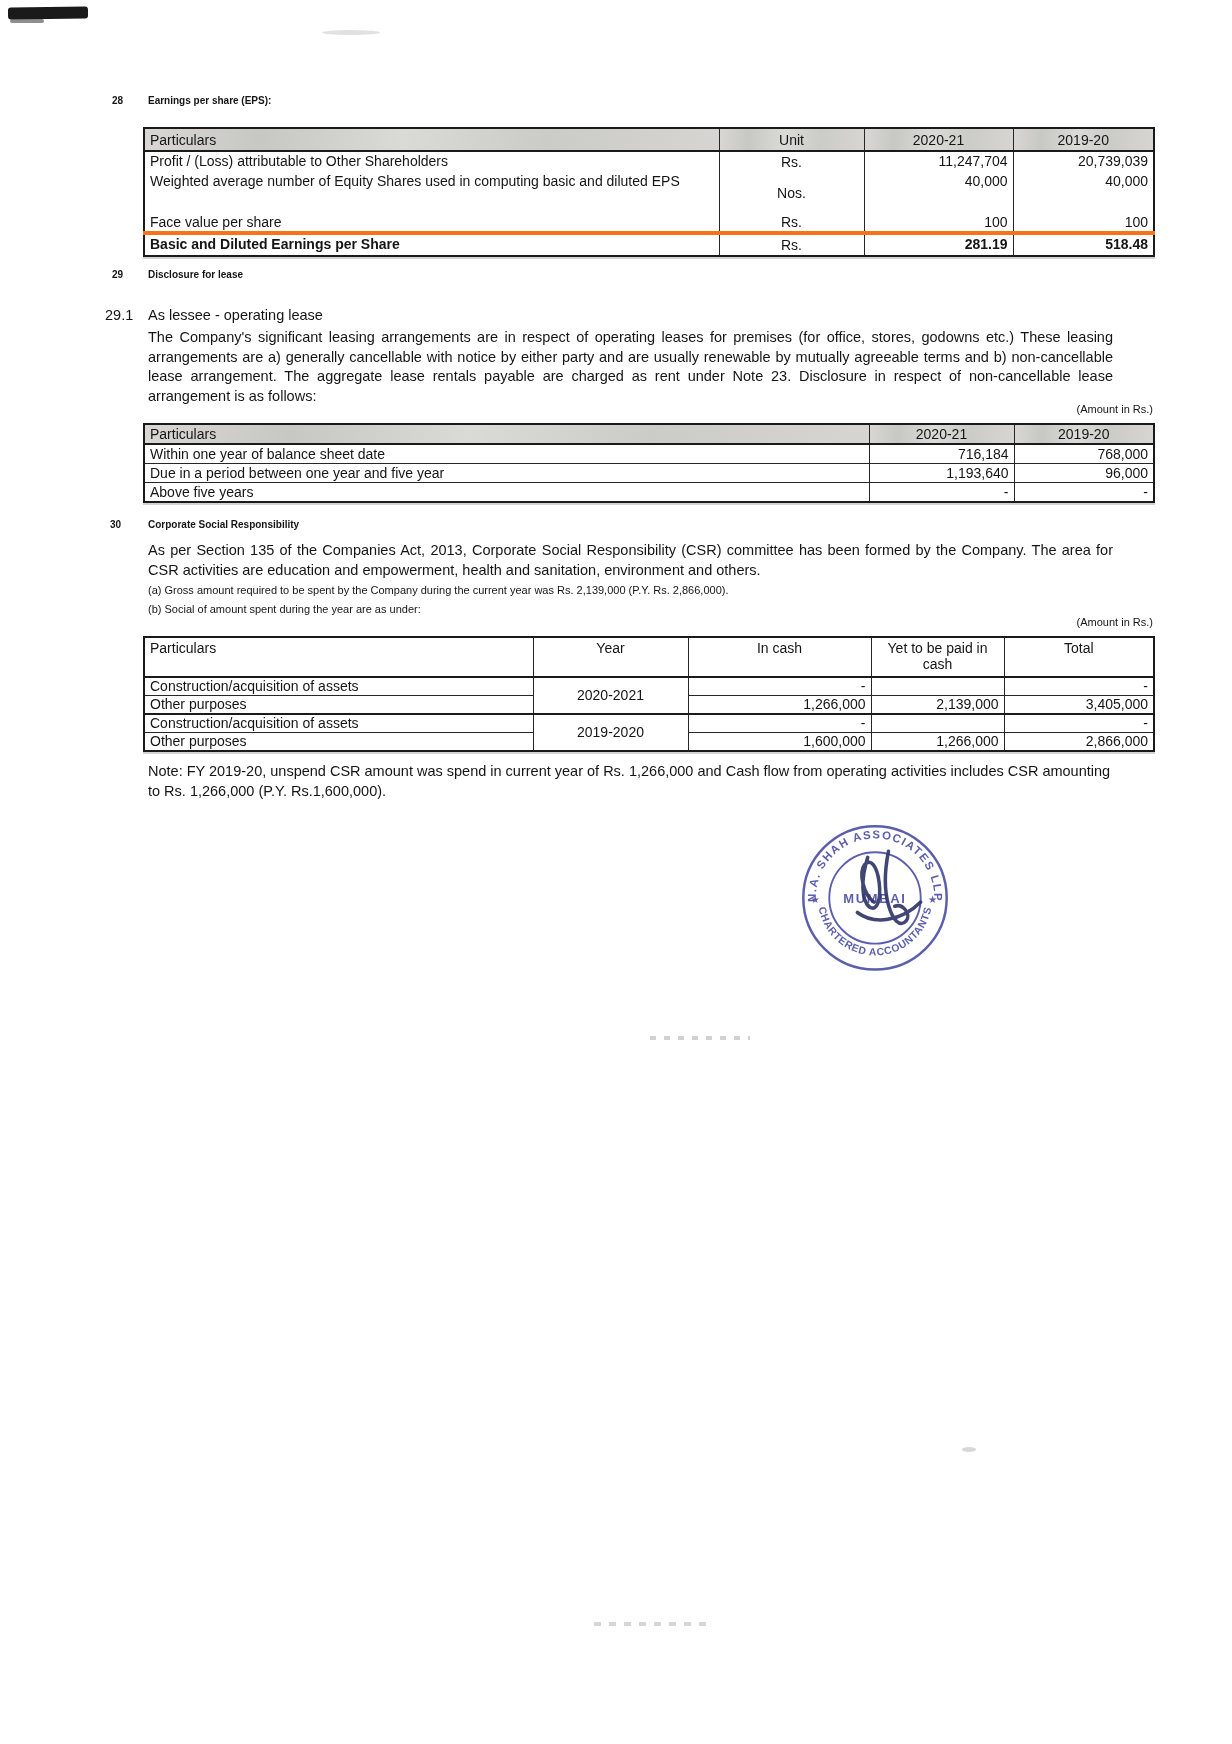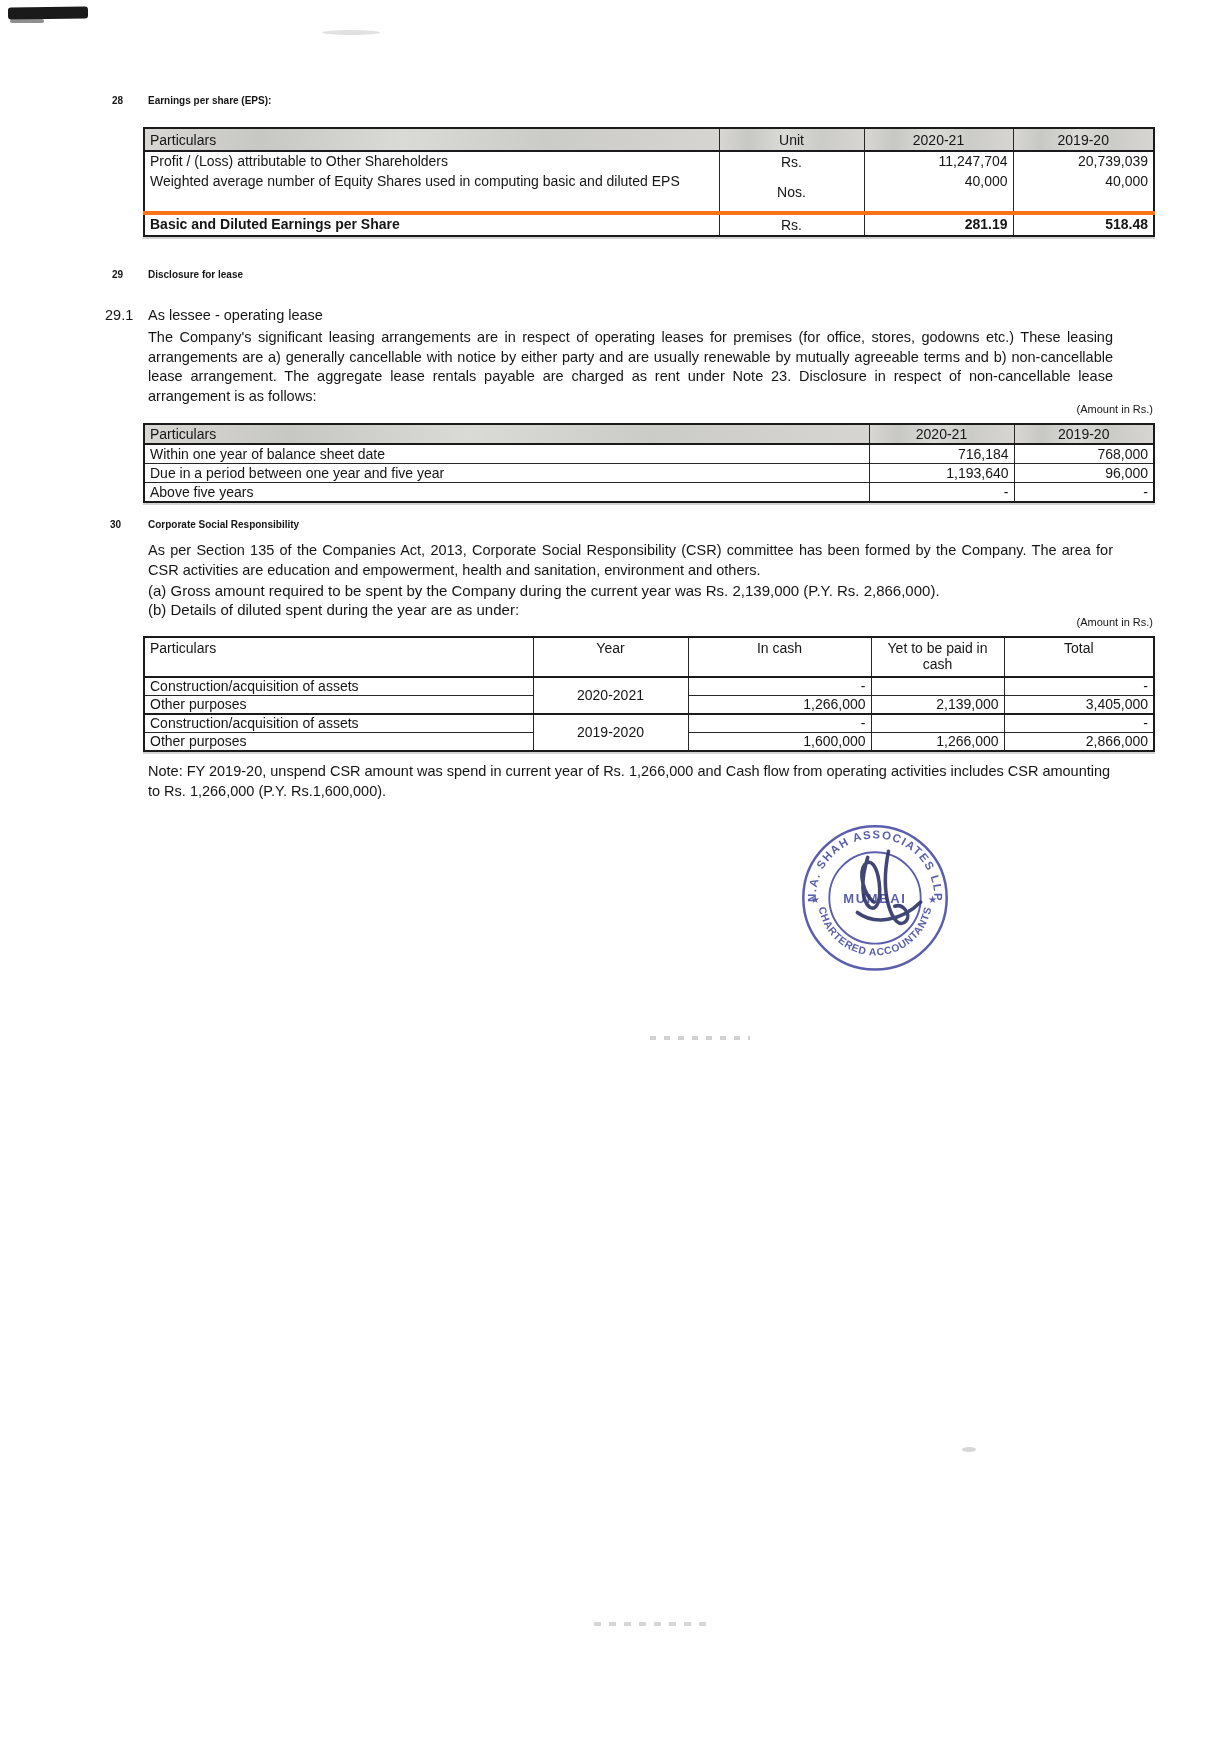--- a/index.html
+++ b/index.html
@@ -7,21 +7,21 @@
   body{position:relative;width:1232px;height:1744px;font-family:"Liberation Sans","DejaVu Sans",sans-serif;color:#151515;overflow:hidden}
   .abs{position:absolute}
 
   
   .sec-head{display:flex;font-weight:bold;font-size:10px}
   .sec-head .sec-num{flex:0 0 36px}
   .sub-head{display:flex;font-size:14.5px}
   .sub-head .sec-num{flex:0 0 43px}
 
   .para{font-size:14.5px;line-height:19.5px;text-align:justify;width:965px}
-  .plain{font-size:15px;line-height:19px;width:980px}
+  .plain{font-size:11px;line-height:19px;width:980px}
   .amount-caption{width:1010px;text-align:right;font-size:11px}
 
   
   table.tbl{border-collapse:collapse;table-layout:fixed;font-size:14px;border:2px solid #1a1a1a;background:#fff;width:1010px;box-shadow:0 2px 0 rgba(130,130,130,.35)}
   .tbl th,.tbl td{border-left:1px solid #262626;border-right:1px solid #262626;padding:1px 5px;overflow:hidden}
   .tbl th{font-weight:normal;text-align:center}
   .tbl th.th-left{text-align:left}
   .tbl td.num{text-align:right}
   .tbl td.unit,.tbl td.year{text-align:center}
   .shaded thead th{background:linear-gradient(93deg,#d8d7d3 0%,#c7c7c4 20%,#dadad7 45%,#cbcbc8 70%,#d6d5d1 100%)}
@@ -95,20 +95,26 @@
         <td class="unit">Rs.</td>
         <td class="num">11,247,704</td>
         <td class="num">20,739,039</td>
       </tr>
       <tr class="r2">
         <td class="lbl">Weighted average number of Equity Shares used in computing basic and diluted EPS</td>
         <td class="unit">Nos.</td>
         <td class="num">40,000</td>
         <td class="num">40,000</td>
       </tr>
+      <tr class="r3">
+        <td class="lbl">Face value per share</td>
+        <td class="unit">Rs.</td>
+        <td class="num">100</td>
+        <td class="num">100</td>
+      </tr>
       <tr class="total">
         <td class="lbl">Basic and Diluted Earnings per Share</td>
         <td class="unit">Rs.</td>
         <td class="num">281.19</td>
         <td class="num">518.48</td>
       </tr>
     </tbody>
   </table>
 
   <div class="abs sec-head" style="left:112px;top:269px;width:1010px">
@@ -157,21 +163,21 @@
     </tbody>
   </table>
 
   <div class="abs sec-head" style="left:110px;top:519px;width:1010px">
     <span class="sec-num" style="flex-basis:38px">30</span>
     <span>Corporate Social Responsibility</span>
   </div>
 
   <div class="abs para" style="left:148px;top:541px">As per Section 135 of the Companies Act, 2013, Corporate Social Responsibility (CSR) committee has been formed by the Company. The area for CSR activities are education and empowerment, health and sanitation, environment and others.</div>
   <div class="abs plain" style="left:148px;top:581px">(a) Gross amount required to be spent by the Company during the current year was Rs. 2,139,000 (P.Y. Rs. 2,866,000).</div>
-  <div class="abs plain" style="left:148px;top:600px">(b) Details of diluted spent during the year are as under:</div>
+  <div class="abs plain" style="left:148px;top:600px">(b) Social of amount spent during the year are as under:</div>
 
   <div class="abs amount-caption" style="left:143px;top:616px">(Amount in Rs.)</div>
 
   <table class="abs tbl csr" style="left:143px;top:636px">
     <colgroup>
         <col style="width:389px">
         <col style="width:155px">
         <col style="width:183px">
         <col style="width:133px">
         <col style="width:150px">

